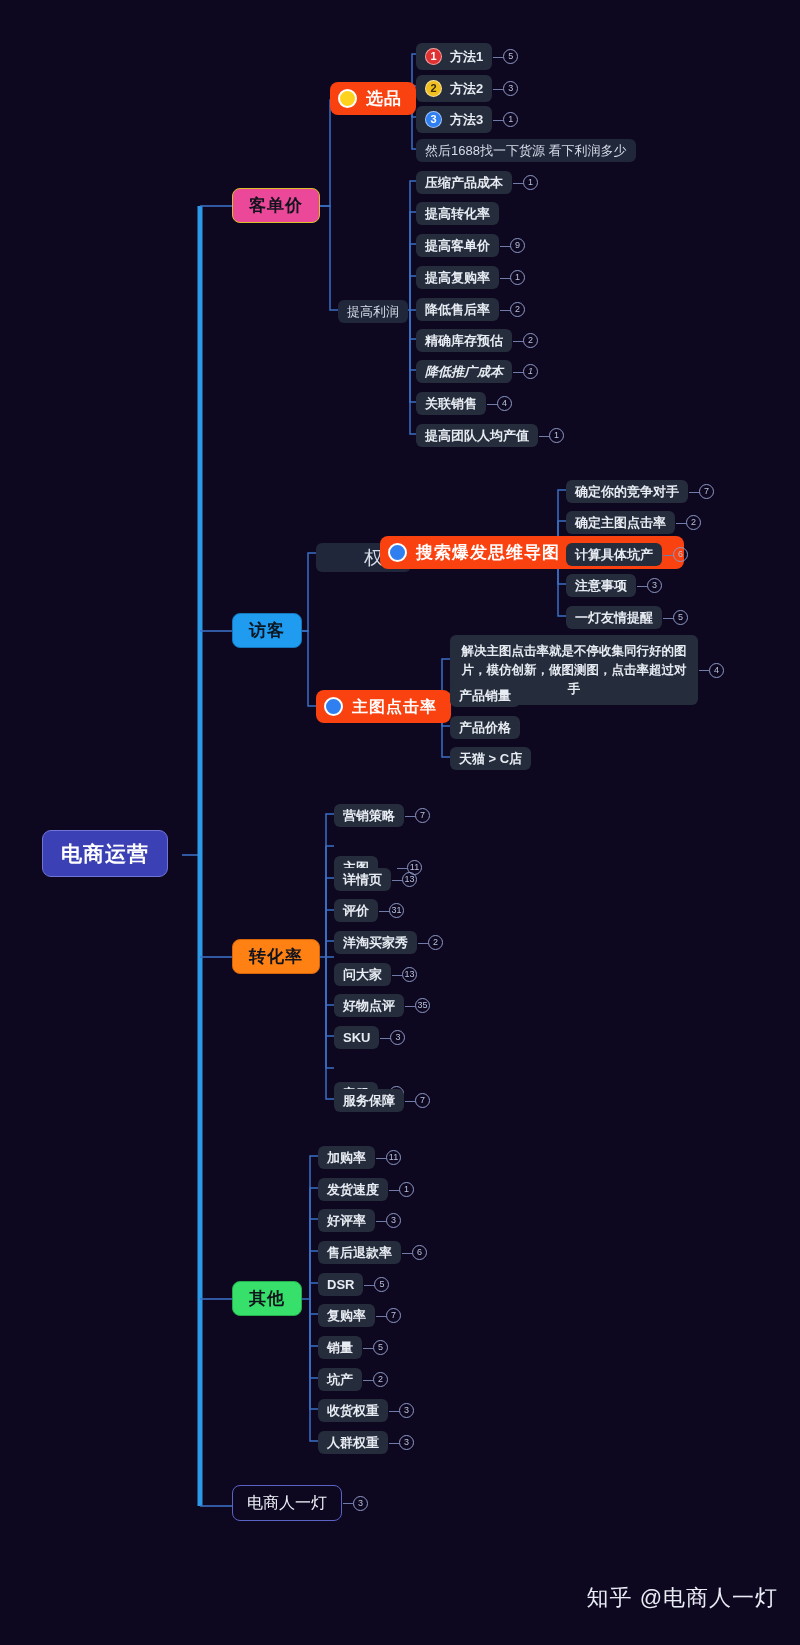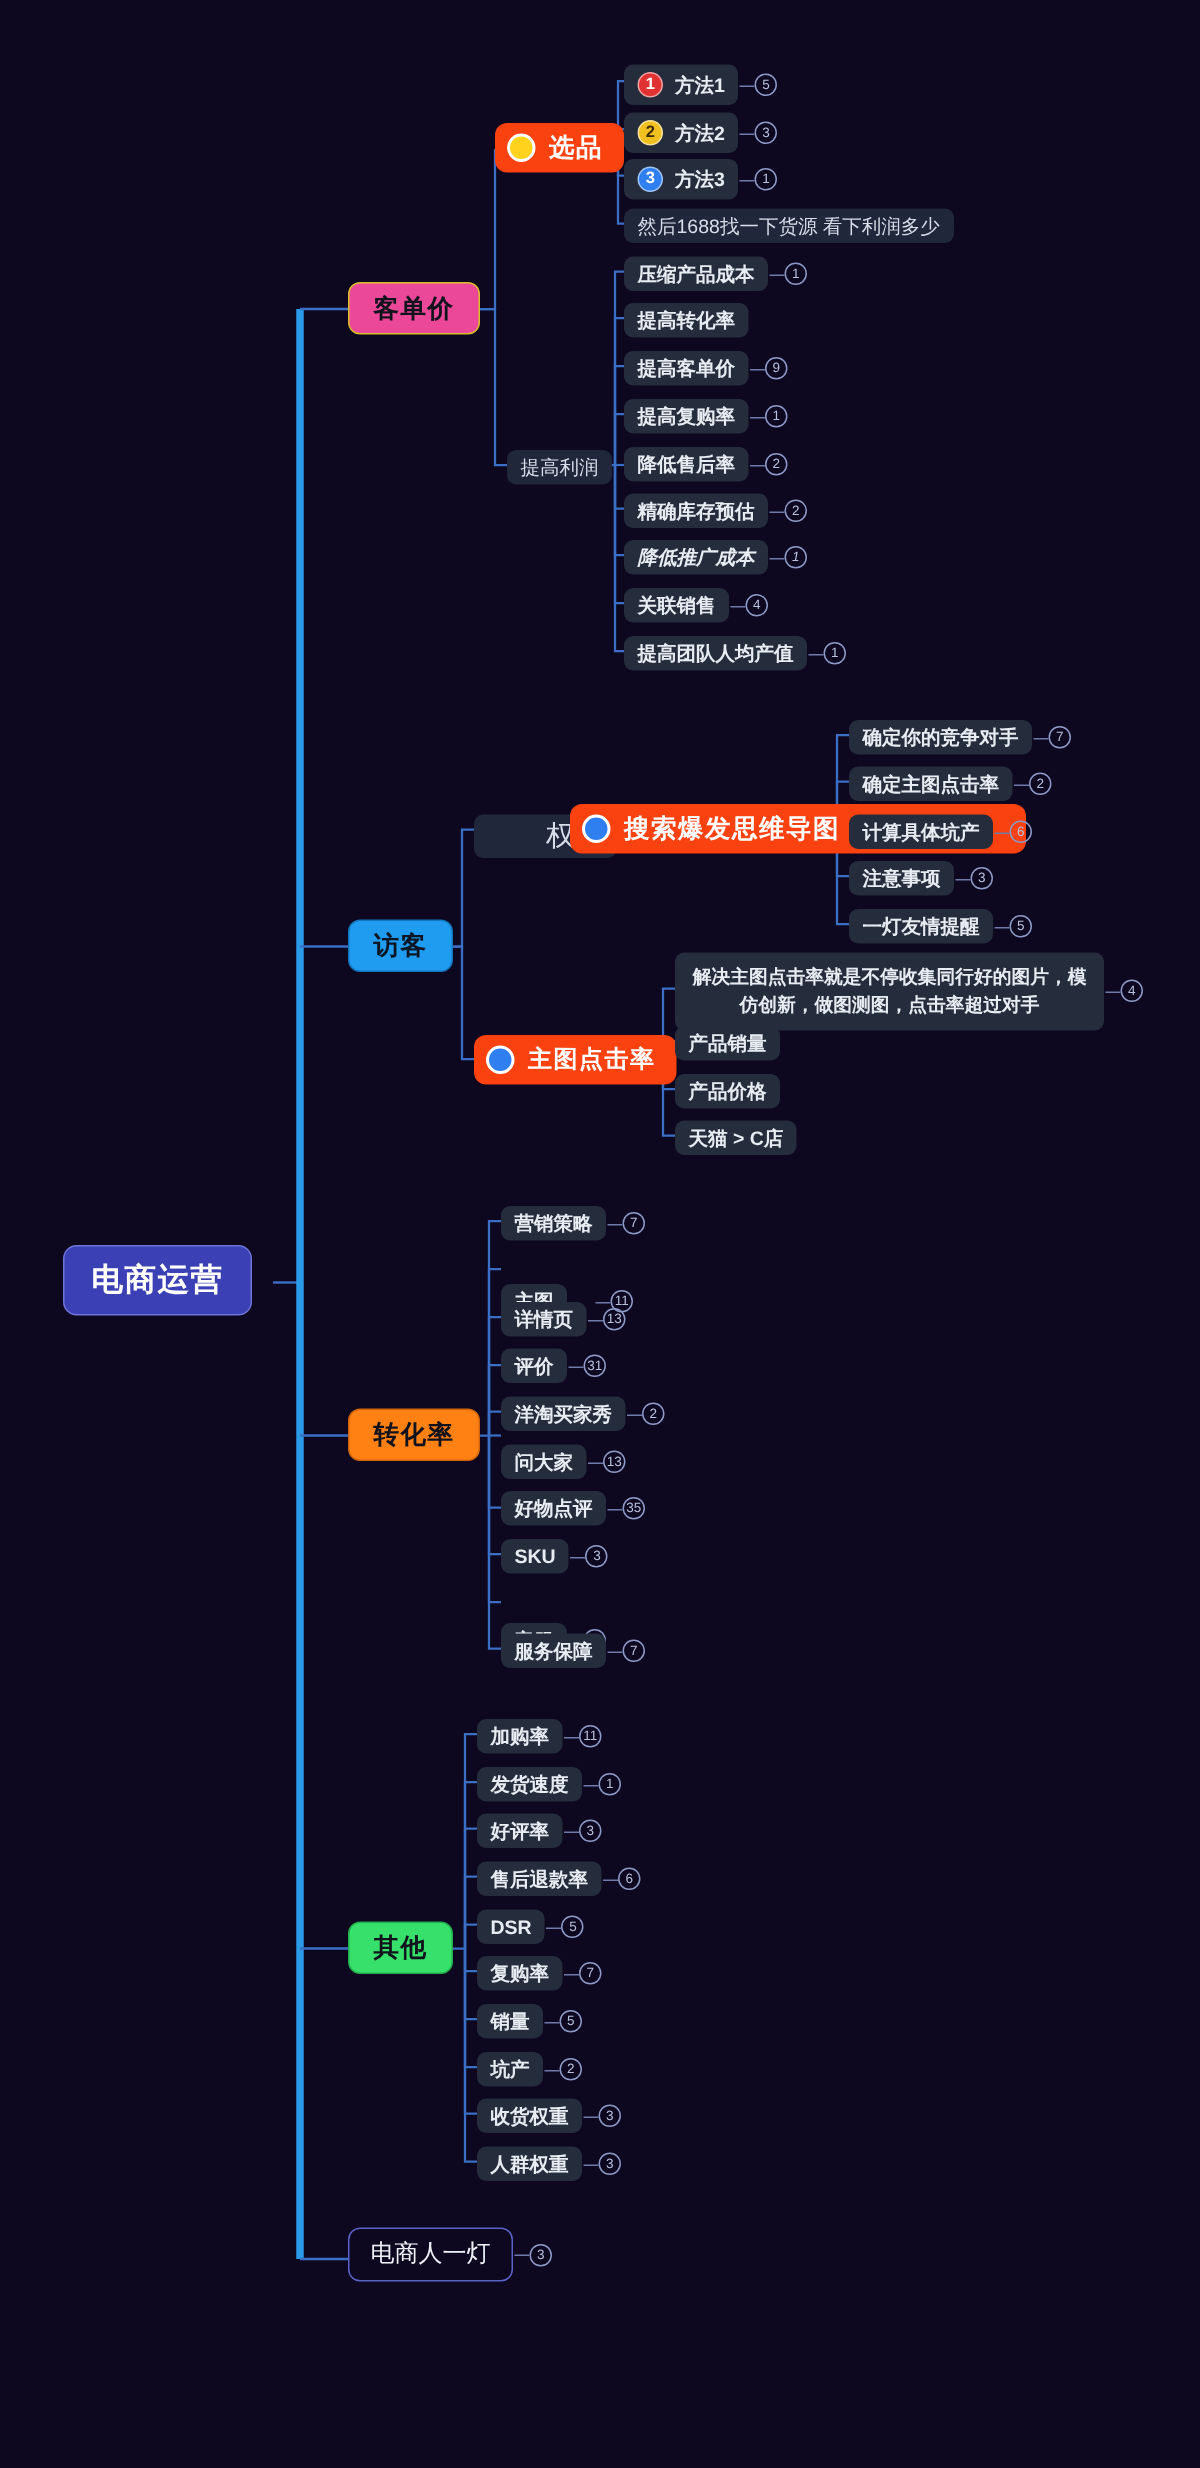--- a/index.html
+++ b/index.html
@@ -126,21 +126,21 @@
     border-radius: 8px;
     font-size: 16px;
     font-weight: normal;
     color: #eef1f8;
     padding: 9px 14px;
   }
 
   
   .para .box {
     white-space: normal;
-    width: 286px;
+    width: 248px;
     font-size: 12.5px;
     line-height: 1.5;
     text-align: center;
     padding: 7px 10px;
     background: #252c3b;
     font-weight: bold;
   }
 
   
   .badge {
@@ -482,13 +482,14 @@
   <div class="node leaf" style="left:318px; top:1431px;">
     <div class="box">人群权重</div>
     <div class="badge">3</div>
   </div>
 
   <div class="node outline" style="left:232px; top:1485px;">
     <div class="box">电商人一灯</div>
     <div class="badge">3</div>
   </div>
 
+  <div id="watermark">知乎 @电商人一灯</div>
 </div>
 
 </body></html>

